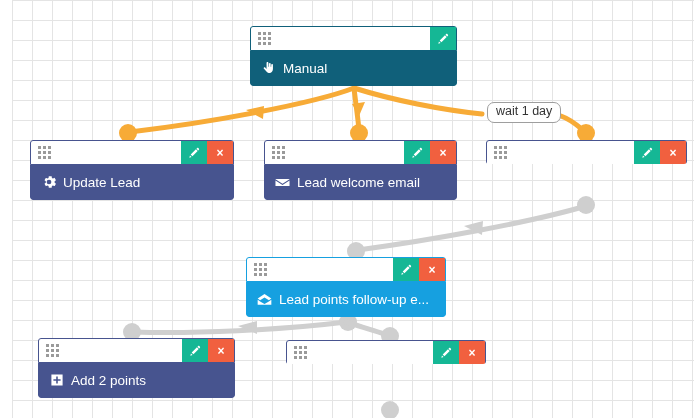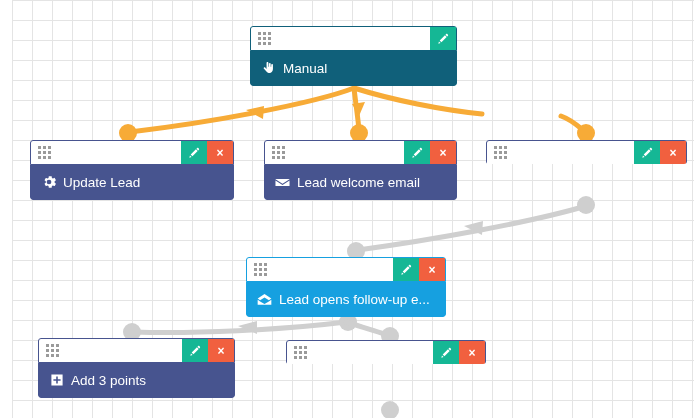--- a/index.html
+++ b/index.html
@@ -292,21 +292,21 @@
         <span class="hdr-btn btn-del">×</span>
       </span>
     </div>
     <div class="node-body" style="background:#16a0e0; border-color:#16a0e0; height:36px;">
       <span class="node-icon">
         <svg width="15" height="15" viewBox="0 0 16 16" fill="#ffffff">
           <path d="M8 2.2L15.3 7l-2.6 1.7L8 5.9 3.3 8.7.7 7 8 2.2z"></path>
           <path d="M.7 8.3l3.1 2 4.2 2.6 4.2-2.6 3.1-2v5.2H.7V8.3z"></path>
         </svg>
       </span>
-      <span class="label">Lead opens follow-up e...</span>
+      <span class="label">Lead points follow-up e...</span>
     </div>
   </div>
 
   <div class="node" style="left:26px; top:338px; width:197px;">
     <div class="node-header" style="border-color:#47548f;">
       <span class="grip">
         <i></i>
           <i></i>
           <i></i>
           <i></i>
@@ -324,21 +324,21 @@
         </span>
         <span class="hdr-btn btn-del">×</span>
       </span>
     </div>
     <div class="node-body" style="background:#47548f; border-color:#47548f; height:36px;">
       <span class="node-icon">
         <svg width="14" height="14" viewBox="0 0 16 16" fill="#ffffff">
           <path d="M1.6 1.6h12.8v12.8H1.6V1.6zm5.5 2.3v3.2H3.9v1.8h3.2v3.2h1.8V8.9h3.2V7.1H8.9V3.9H7.1z"></path>
         </svg>
       </span>
-      <span class="label">Add 3 points</span>
+      <span class="label">Add 2 points</span>
     </div>
   </div>
 
   <div class="node" style="left:274px; top:340px; width:200px;">
     <div class="node-header" style="border-color:#47548f;">
       <span class="grip">
         <i></i>
           <i></i>
           <i></i>
           <i></i>
@@ -352,14 +352,15 @@
         <span class="hdr-btn btn-edit">
           <svg width="12" height="12" viewBox="0 0 16 16" fill="#ffffff">
             <path d="M12.3 1.4c.4-.4 1-.4 1.4 0l.9.9c.4.4.4 1 0 1.4l-1 1-2.3-2.3 1-1zM10.6 3.1l2.3 2.3-7 7-2.3-2.3 7-7zM2.6 11.2l2.2 2.2-3 .8.8-3z"></path>
           </svg>
         </span>
         <span class="hdr-btn btn-del">×</span>
       </span>
     </div>
   </div>
 
+  <div class="edge-label" style="left:475px; top:102px;">wait 1 day</div>
 
 </div>
 
 </body></html>

